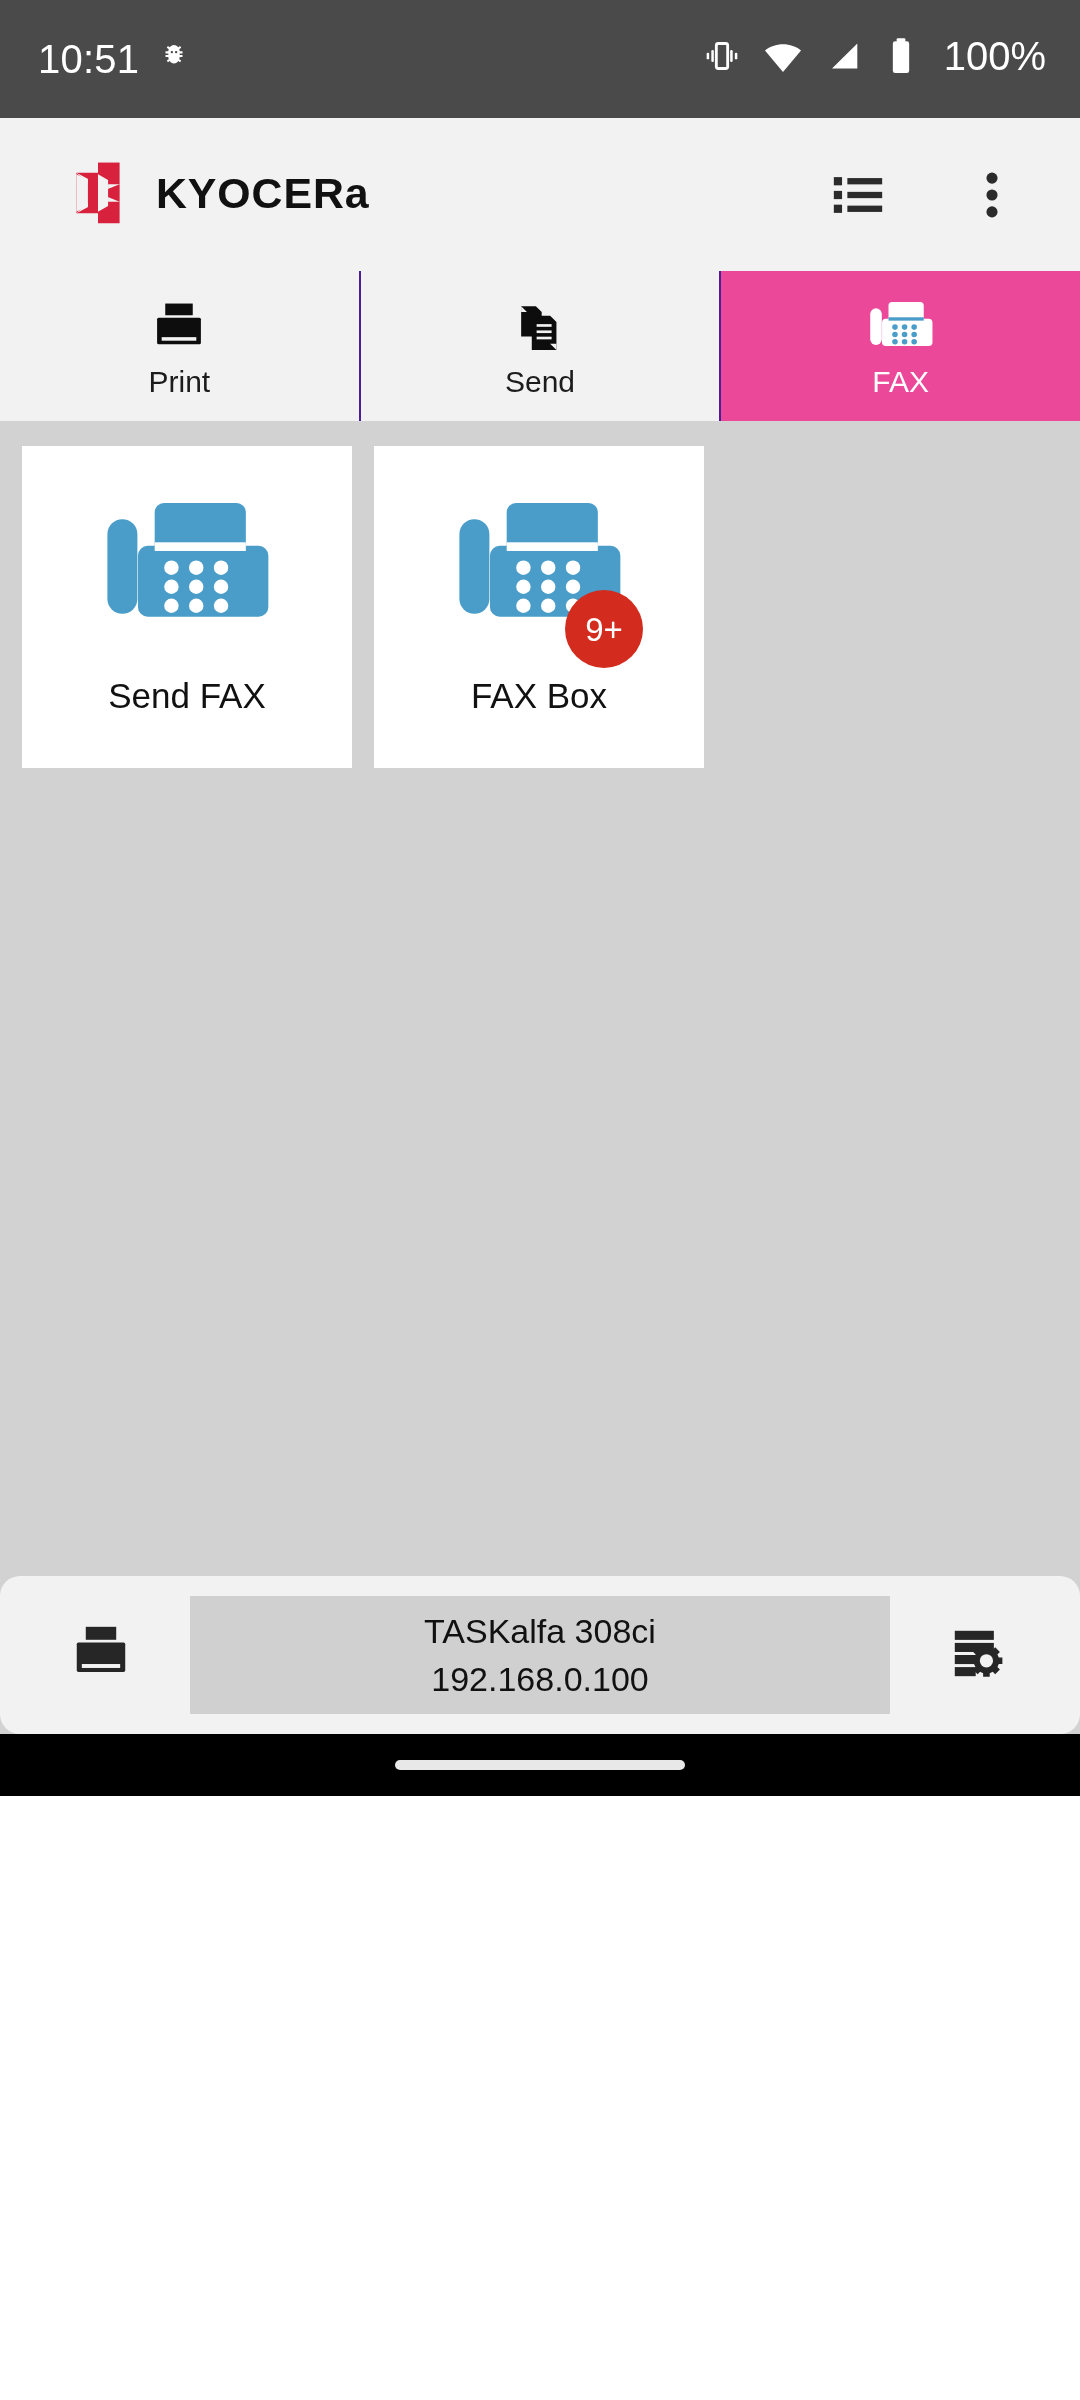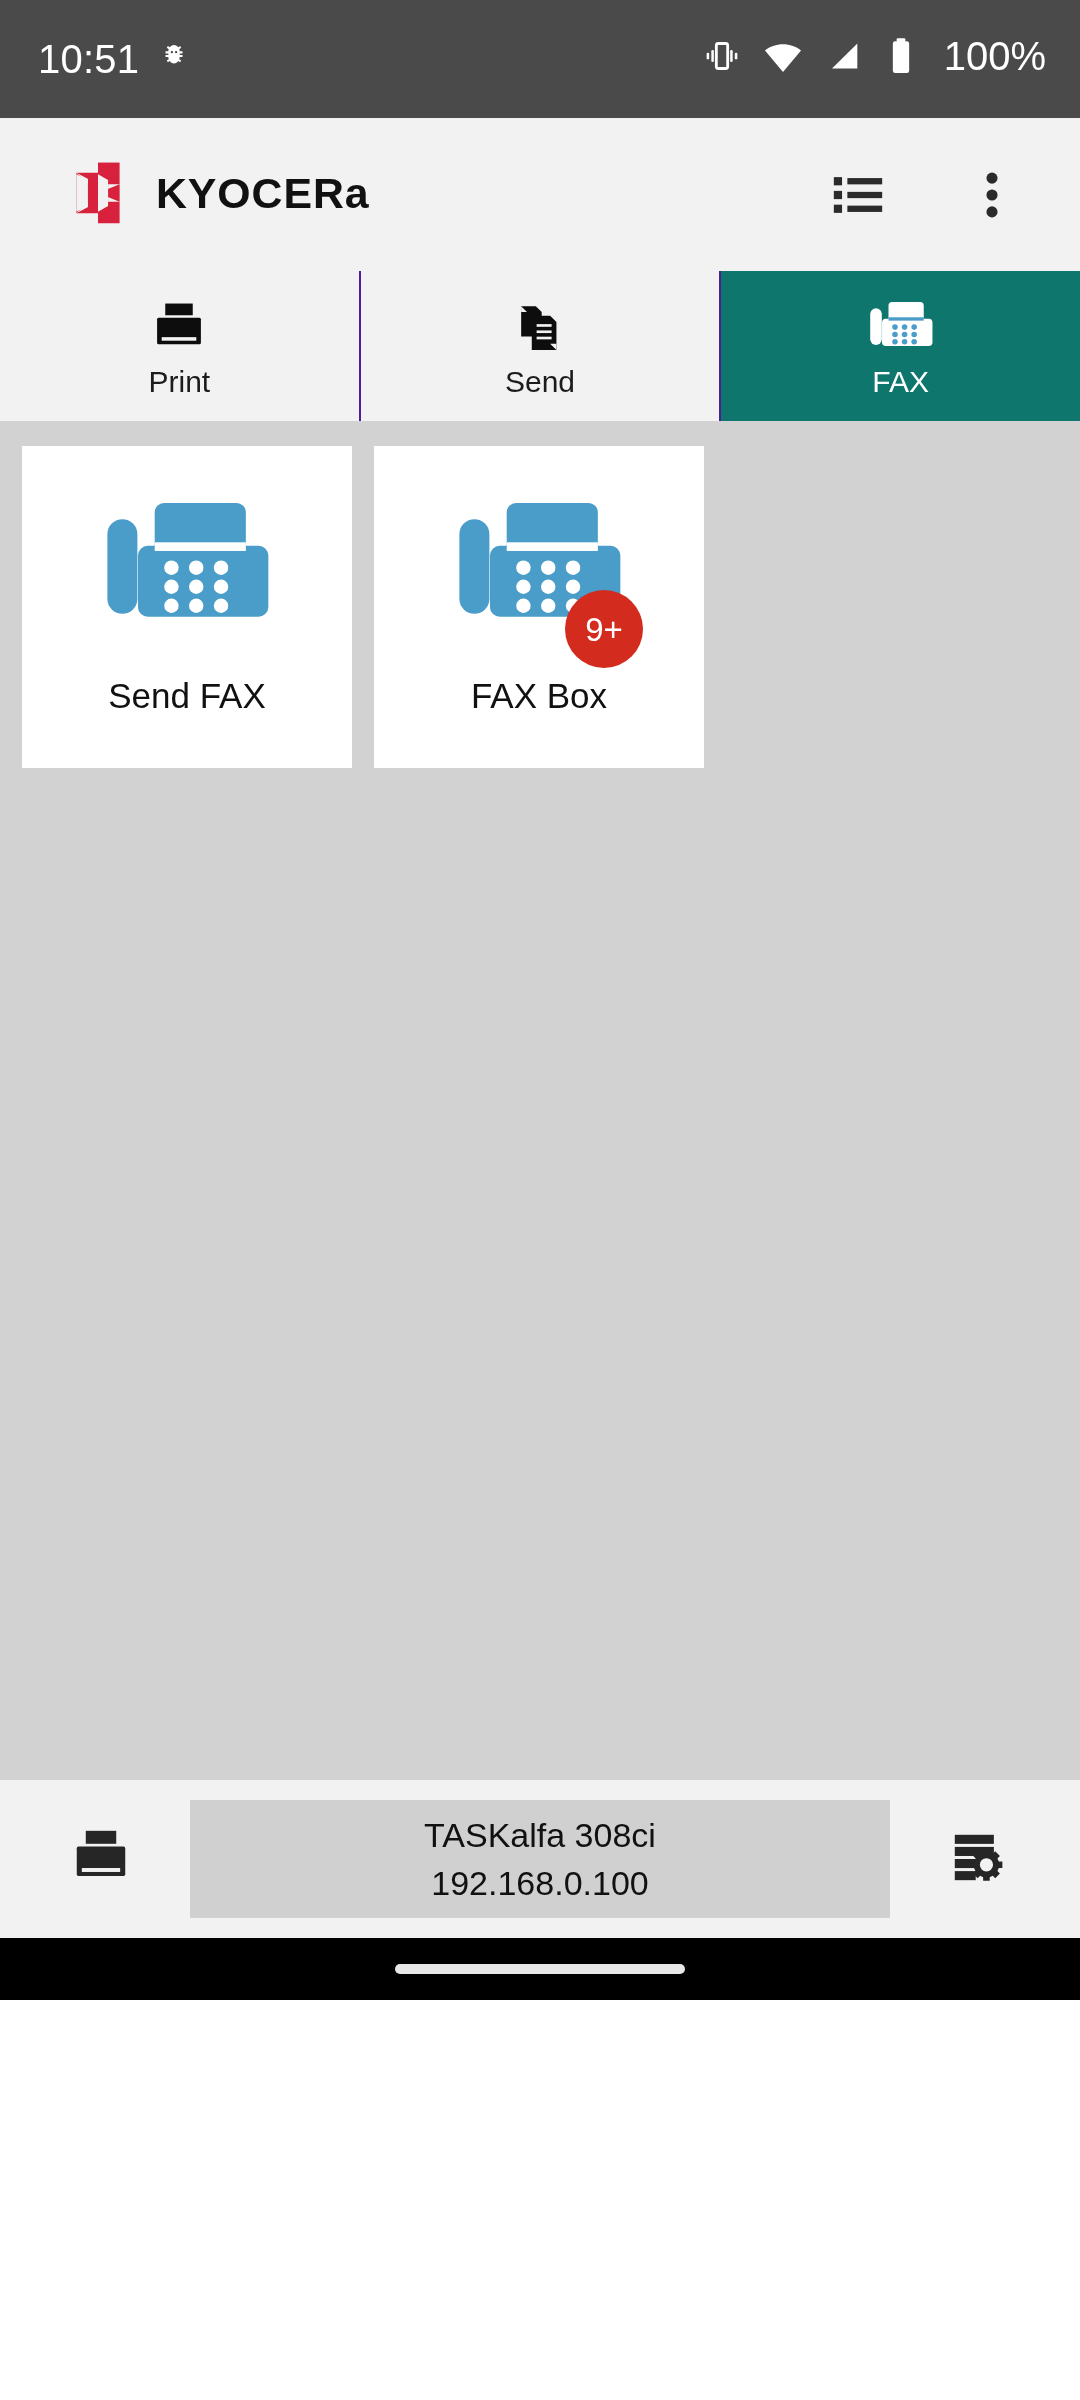--- a/index.html
+++ b/index.html
@@ -10,21 +10,21 @@
   body {
     width: 1080px;
     height: 2400px;
     overflow: hidden;
     font-family: "Liberation Sans", sans-serif;
     -webkit-font-smoothing: antialiased;
   }
   .phone {
     position: relative;
     width: 1080px;
-    height: 2000px;
+    height: 1796px;
     display: flex;
     flex-direction: column;
     background: #d2d2d2;
   }
 
   
   .statusbar {
     height: 118px;
     background: #4a4a4a;
     display: flex;
@@ -105,21 +105,21 @@
     flex-direction: column;
     align-items: center;
     justify-content: center;
     gap: 10px;
     border-right: 2px solid #4c1d95;
     box-sizing: border-box;
     position: relative;
   }
   .tab:last-child { border-right: none; }
   .tab.active {
-    background: #0f766e;
+    background: #ec4899;
     text-align: right;
   }
   .tab-icon {
     height: 62px;
     display: flex;
     align-items: flex-end;
     justify-content: center;
   }
   .tab-label {
     font-size: 30px;
@@ -184,20 +184,21 @@
   
   .bottombar {
     height: 158px;
     background: #f2f2f2;
     display: flex;
     align-items: center;
     flex: 0 0 auto;
     padding: 0 36px;
     box-sizing: border-box;
     position: relative;
+    border-radius: 20px;
   }
   .bb-icon {
     width: 130px;
     display: flex;
     align-items: center;
     justify-content: center;
   }
   .device-btn {
     flex: 1 1 auto;
     margin: 0 24px;

